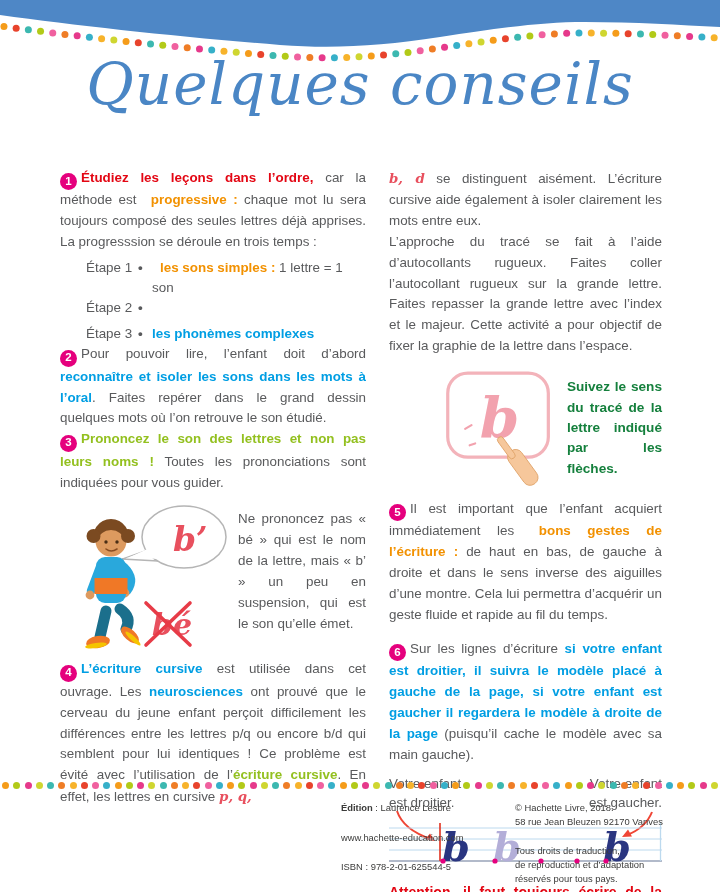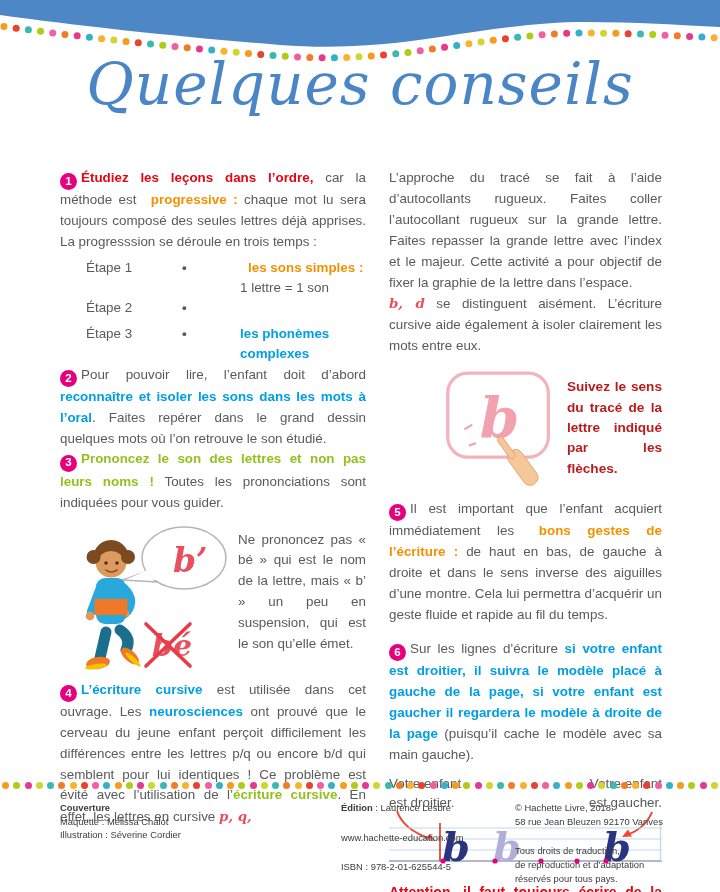--- a/index.html
+++ b/index.html
@@ -16,28 +16,28 @@
   .sg-red{color:#e30613;font-weight:bold;}
   .sg-orange{color:#f29100;font-weight:bold;margin-left:8px;}
   .sg-green{color:#93c01f;font-weight:bold;}
   .sg-blue{color:#009ee3;font-weight:bold;}
   .sg-script{color:#e8505e;font-family:"DejaVu Serif",serif;font-style:italic;font-weight:bold;}
   .badge{display:inline-flex;width:17px;height:17px;border-radius:50%;background:#e5007d;
         color:#fff;font-weight:bold;font-size:11.5px;align-items:center;justify-content:center;
         margin-right:4px;vertical-align:-3px;line-height:1;}
   .etapes{margin:5px 0 0 26px;}
   .etape{display:grid;grid-template-columns:52px 14px auto;font-size:13.4px;
-        line-height:1.5;color:#595a5c;gap:44px;}
+        line-height:1.5;color:#595a5c;}
   .etape .bullet{color:#595a5c;font-weight:bold;}
   .mt{}
   .illus-row{display:flex;margin-top:6px;align-items:flex-start;}
   .note-side{width:128px;margin-left:auto;padding-top:10px;font-size:13.4px;
         line-height:1.56;color:#595a5c;text-align:justify;}
   .trace-row{display:flex;margin-top:8px;padding-left:56px;align-items:flex-start;}
-  .trace-note{width:104px;margin-left:14px;padding-top:12px;color:#b91c1c;font-weight:bold;
+  .trace-note{width:104px;margin-left:14px;padding-top:12px;color:#15803d;font-weight:bold;
         font-size:13.6px;line-height:1.5;text-align:justify;}
   .labels-row{display:flex;justify-content:space-between;margin-top:8px;}
   .hand-label{font-size:13.4px;line-height:1.42;color:#595a5c;}
   .hand-label.right{text-align:right;}
   .attention{margin-top:8px;font-size:14px;font-weight:bold;color:#e30613;
         line-height:1.55;text-align:justify;}
   .footer-dots{position:absolute;left:2px;right:2px;top:782px;display:flex;
         justify-content:space-between;}
   .footer-dots span{width:7px;height:7px;border-radius:50%;display:inline-block;}
   .footer{position:absolute;top:801px;font-size:9.4px;line-height:1.45;color:#3b3b3a;}
@@ -181,22 +181,22 @@
         </g>
       </svg>
       <div class="note-side">Ne prononcez pas « bé » qui est le nom de la lettre, mais « b’ » un peu en suspension, qui est le son qu’elle émet.</div>
     </div>
 
     <p class="para" style="margin-top:8px;"><span class="badge">4</span><span><span class="sg-blue">L’écriture cursive</span><span> est utilisée dans cet ouvrage. Les </span><span class="sg-blue">neurosciences</span><span> ont prouvé que le cerveau du jeune enfant perçoit difficilement les différences entre les lettres p/q ou encore b/d qui semblent pour lui identiques ! Ce problème est évité avec l’utilisation de l’</span><span class="sg-green">écriture cursive</span><span>. En effet, les lettres en cursive </span><span class="sg-script">p, q,</span></span></p>
   </div>
 
   <div class="col col-right">
 
+    <p class="para"><span><span class="sg-script">b, d</span><span> se distinguent aisément. L’écriture cursive aide également à isoler clairement les mots entre eux.</span></span></p>
     <p class="para">L’approche du tracé se fait à l’aide d’autocollants rugueux. Faites coller l’autocollant rugueux sur la grande lettre. Faites repasser la grande lettre avec l’index et le majeur. Cette activité a pour objectif de fixer la graphie de la lettre dans l’espace.</p>
-    <p class="para"><span><span class="sg-script">b, d</span><span> se distinguent aisément. L’écriture cursive aide également à isoler clairement les mots entre eux.</span></span></p>
 
     <div class="trace-row">
       <svg width="118" height="124" viewBox="0 0 118 124">
         <rect x="3" y="3" width="110" height="92" rx="22" fill="#ffffff" stroke="#f3b3ba" stroke-width="3.5"></rect>
         <text x="38" y="74" font-family="DejaVu Serif, serif" font-style="italic" font-weight="bold" font-size="62" fill="#f2a2ae">b</text>
         <path d="M22,64 l7,-4" stroke="#f2a2ae" stroke-width="2.4" stroke-linecap="round"></path>
         <path d="M27,82 l6,-2" stroke="#f2a2ae" stroke-width="2.4" stroke-linecap="round"></path>
         <g transform="rotate(-36 80 100)">
           <rect x="72" y="86" width="17" height="44" rx="8" fill="#f6c79b" stroke="#dfa268" stroke-width="0.9"></rect>
           <rect x="75" y="66" width="7" height="28" rx="3.5" fill="#f6c79b" stroke="#dfa268" stroke-width="0.9"></rect>
@@ -314,25 +314,20 @@
       <span style="background: rgb(247, 179, 43);"></span>
       <span style="background: rgb(232, 67, 44);"></span>
       <span style="background: rgb(240, 96, 159);"></span>
       <span style="background: rgb(54, 176, 201);"></span>
       <span style="background: rgb(245, 156, 26);"></span>
       <span style="background: rgb(178, 202, 24);"></span>
       <span style="background: rgb(230, 57, 139);"></span>
       <span style="background: rgb(207, 214, 48);"></span>
     </div>
 
-  <div class="footer f1">
-    <div class="fh">Couverture</div>
-    <div>Maquette : Mélissa Chalot</div>
-    <div>Illustration : Séverine Cordier</div>
-  </div>
   <div class="footer f3">
     <div><span class="fh">Édition</span><span> : Laurence Lesbre</span></div>
     <div class="fgap">www.hachette-education.com</div>
     <div class="fgap">ISBN : 978-2-01-625544-5</div>
   </div>
   <div class="footer f4">
     <div>© Hachette Livre, 2018.</div>
     <div>58 rue Jean Bleuzen 92170 Vanves</div>
     <div class="fgap">Tous droits de traduction,</div>
     <div>de reproduction et d’adaptation</div>

